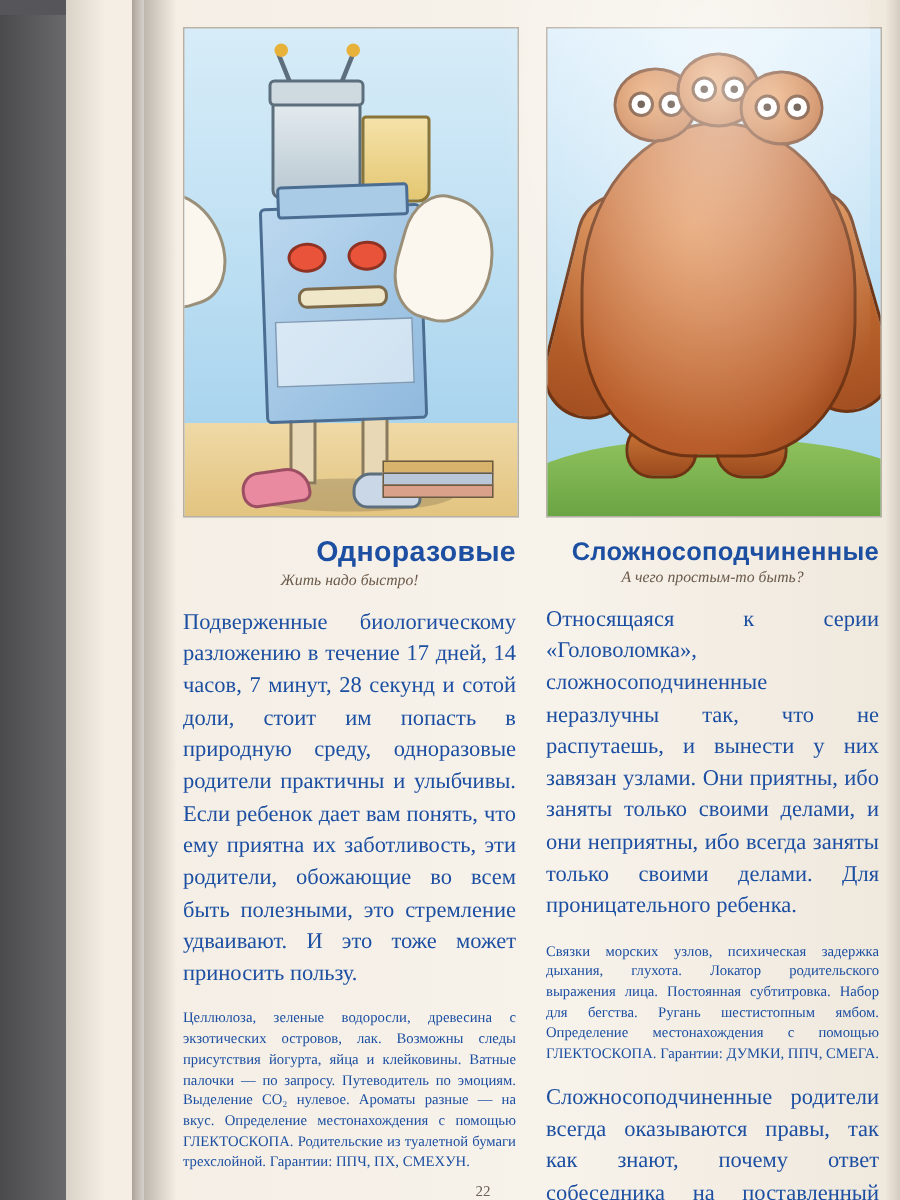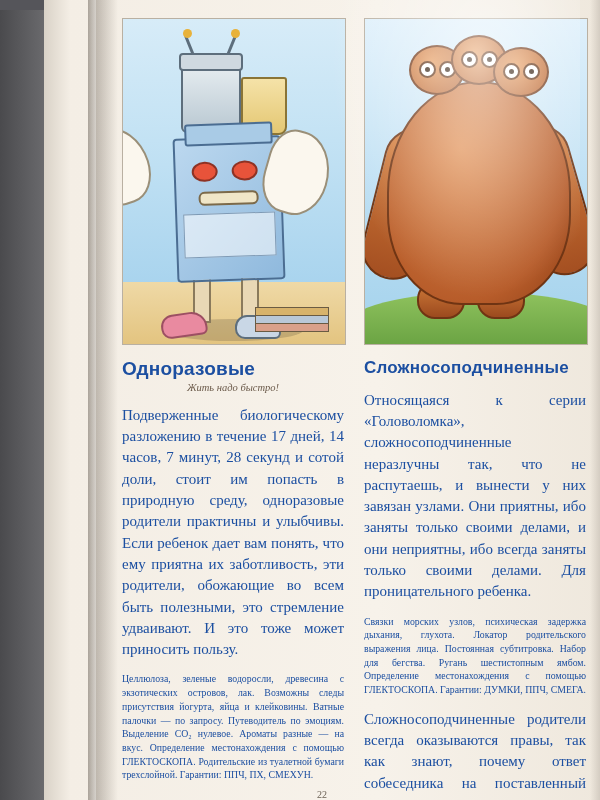--- a/index.html
+++ b/index.html
@@ -151,21 +151,21 @@
   .peye{position:absolute;width:13px;height:13px;border-radius:50%;background:#fff;border:2px solid #5d2d0f;top:14px;}
   .peye.a{left:8px;} .peye.b{left:28px;}
   .pupil{position:absolute;width:5px;height:5px;border-radius:50%;background:#2b1606;top:4px;left:4px;}
   .legs-r{position:absolute;left:52px;top:262px;width:120px;height:38px;}
   .leg-r{position:absolute;width:44px;height:34px;border:2px solid #6f3413;border-radius:18px;
     background:linear-gradient(180deg,#cf7a39,#9c4a1e);}
   .leg-r.a{left:0;} .leg-r.b{left:60px;}
 
   
   .title{
-    text-align:left;color:#1c4fa1;font-weight:700;
+    text-align:right;color:#1c4fa1;font-weight:700;
     font-family:"Liberation Sans", sans-serif;
     font-size:19px;letter-spacing:.2px;margin-top:14px;line-height:1.1;
   }
   .title.small{font-size:17px;}
   .subtitle{
     text-align:center;color:#6b5a4a;font-style:italic;font-size:10.5px;margin-top:2px;
   }
   p{
     margin:12px 0 0 0;color:#1c4fa1;font-size:15px;line-height:1.42;text-align:justify;
   }
@@ -263,20 +263,21 @@
                 <div class="pupil"></div>
               </div>
             <div class="peye b">
                 <div class="pupil"></div>
               </div>
           </div>
         </div>
       </div>
 
       <div class="title small">Сложносоподчиненные</div>
+      <div class="subtitle">А чего простым-то быть?</div>
       <p>Относящаяся к серии «Головоломка», сложносоподчиненные неразлучны так, что не распутаешь, и вынести у них завязан узлами. Они приятны, ибо заняты только своими делами, и они неприятны, ибо всегда заняты только своими делами. Для проницательного ребенка.</p>
       <p class="ital">Связки морских узлов, психическая задержка дыхания, глухота. Локатор родительского выражения лица. Постоянная субтитровка. Набор для бегства. Ругань шестистопным ямбом. Определение местонахождения с помощью ГЛЕКТОСКОПА. Гарантии: ДУМКИ, ППЧ, СМЕГА.</p>
       <p>Сложносоподчиненные родители всегда оказываются правы, так как знают, почему ответ собеседника на поставленный вопрос по теме оппонента — полностью и как бы немножечко недействительно вот так, в том плане, что не что иное как, например, неправилен, но истину на голоте, хотя и в некоторой степени.</p>
     </div>
 
     <div class="pagenum">22</div>
   </div>
 
   <div class="glare"></div>
 </div>

